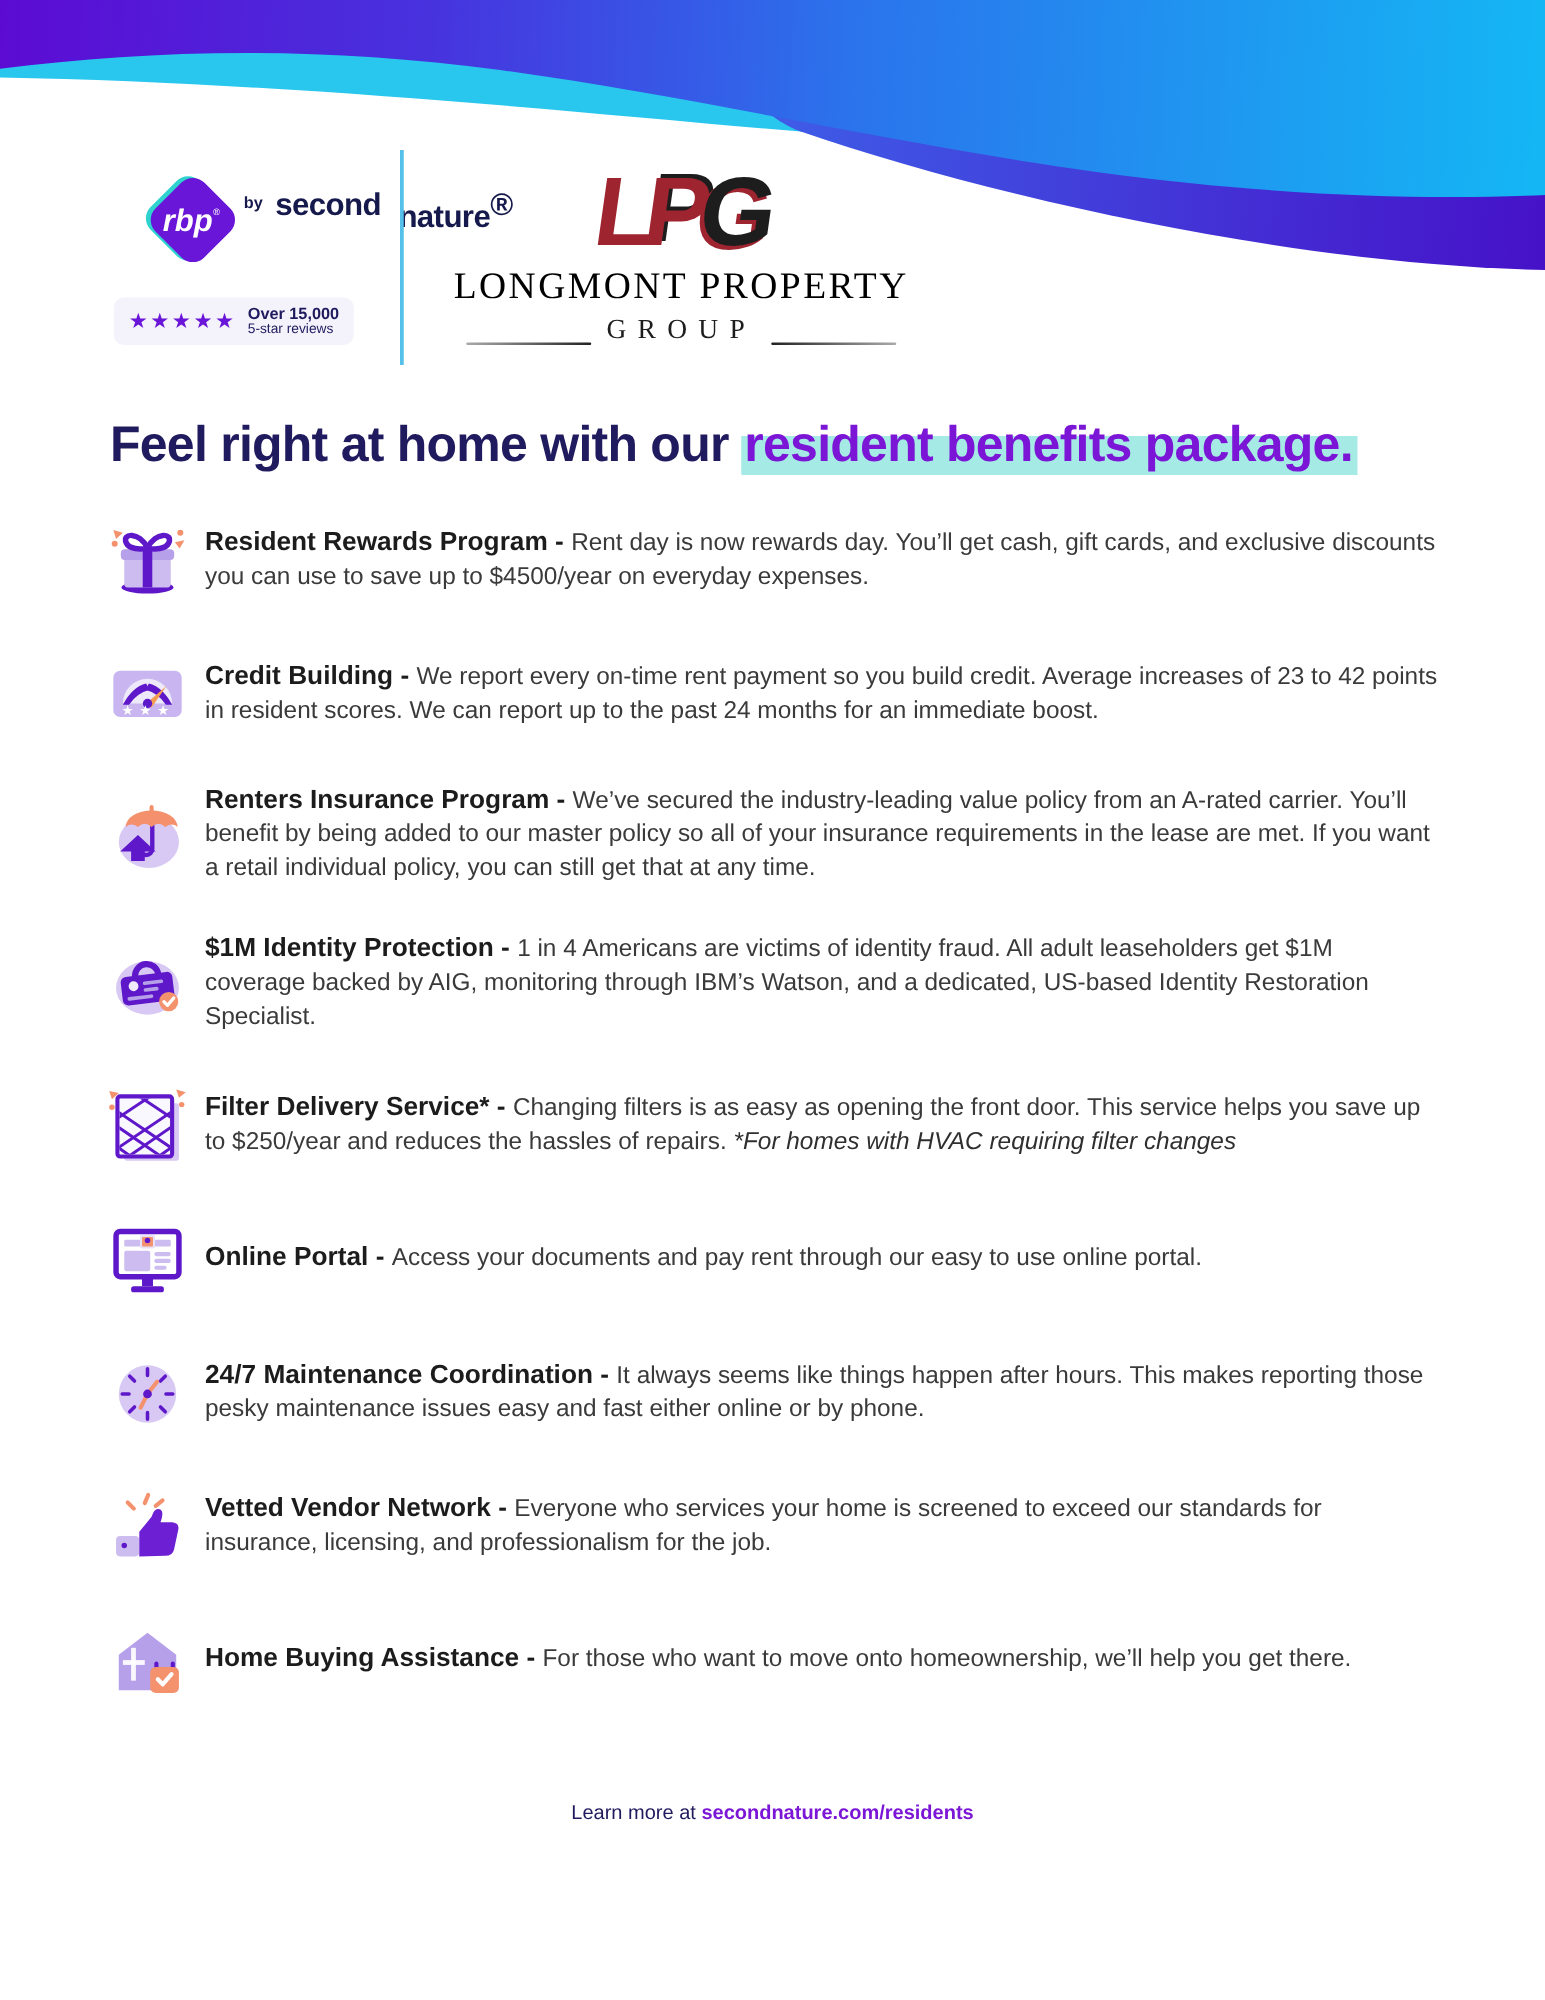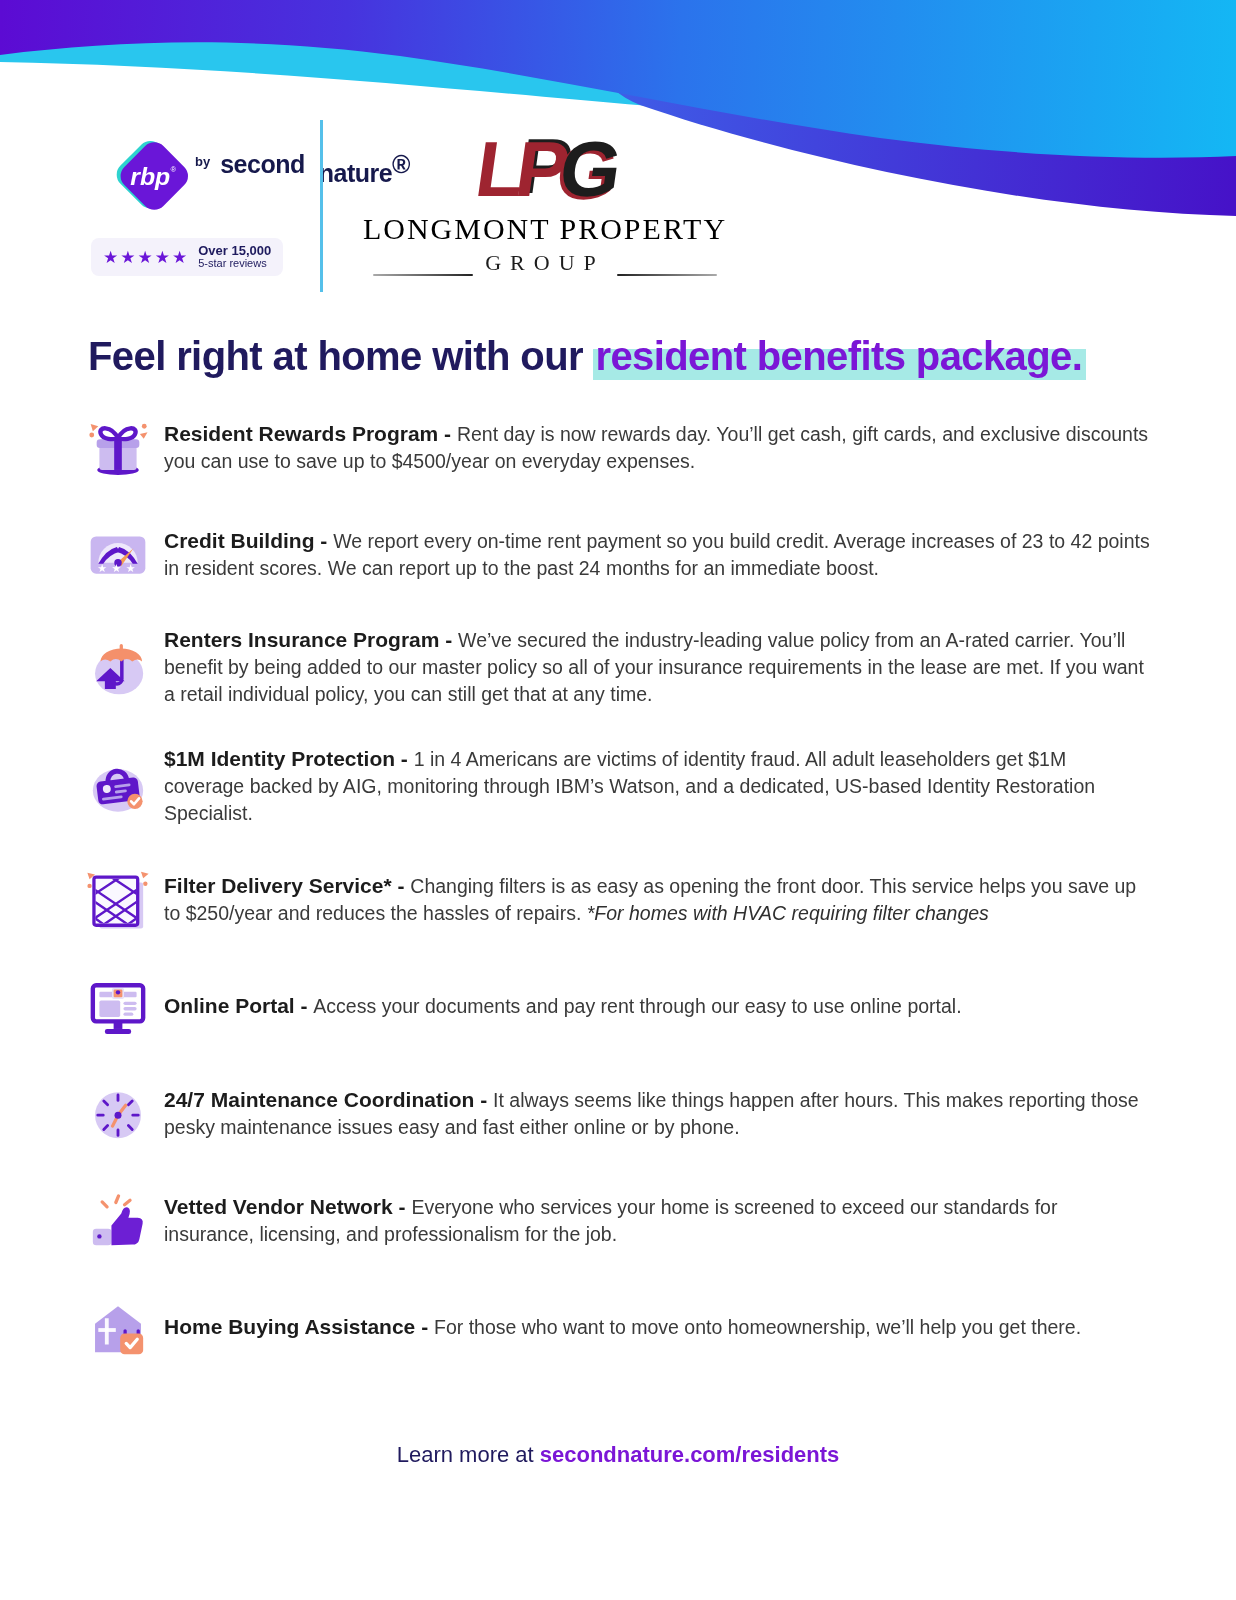--- a/index.html
+++ b/index.html
@@ -44,21 +44,21 @@
   .title .hl{color:#7b16d6;background:linear-gradient(to bottom,transparent 32%,#a6eae6 32%);padding:0 4px 2px 2px;}
   
   .benefits{position:absolute;top:412px;left:82px;width:1068px;display:flex;flex-direction:column;gap:37px;}
   .benefit{display:flex;align-items:center;gap:10px;}
   .b-icon{flex:0 0 72px;height:70px;display:flex;align-items:center;justify-content:center;}
   .b-text{font-size:19.5px;line-height:27px;color:#3a3a3a;}
   .b-head{font-weight:700;font-size:21px;color:#1c1c1c;}
   .b-note{font-style:italic;color:#2f2f2f;}
   
   .learn{position:absolute;top:1442px;left:0;width:1236px;text-align:center;
-      font-size:22px;color:#201a5e;}
+      font-size:16px;color:#201a5e;}
   .learn a{color:#7b16d6;font-weight:700;text-decoration:none;}
   
   .footer{position:absolute;top:1541px;left:55px;right:72px;display:flex;
       justify-content:space-between;font-size:11.5px;color:#2d2d2d;}
 </style>
 </head>
 <body>
 
 <div class="page">
 

